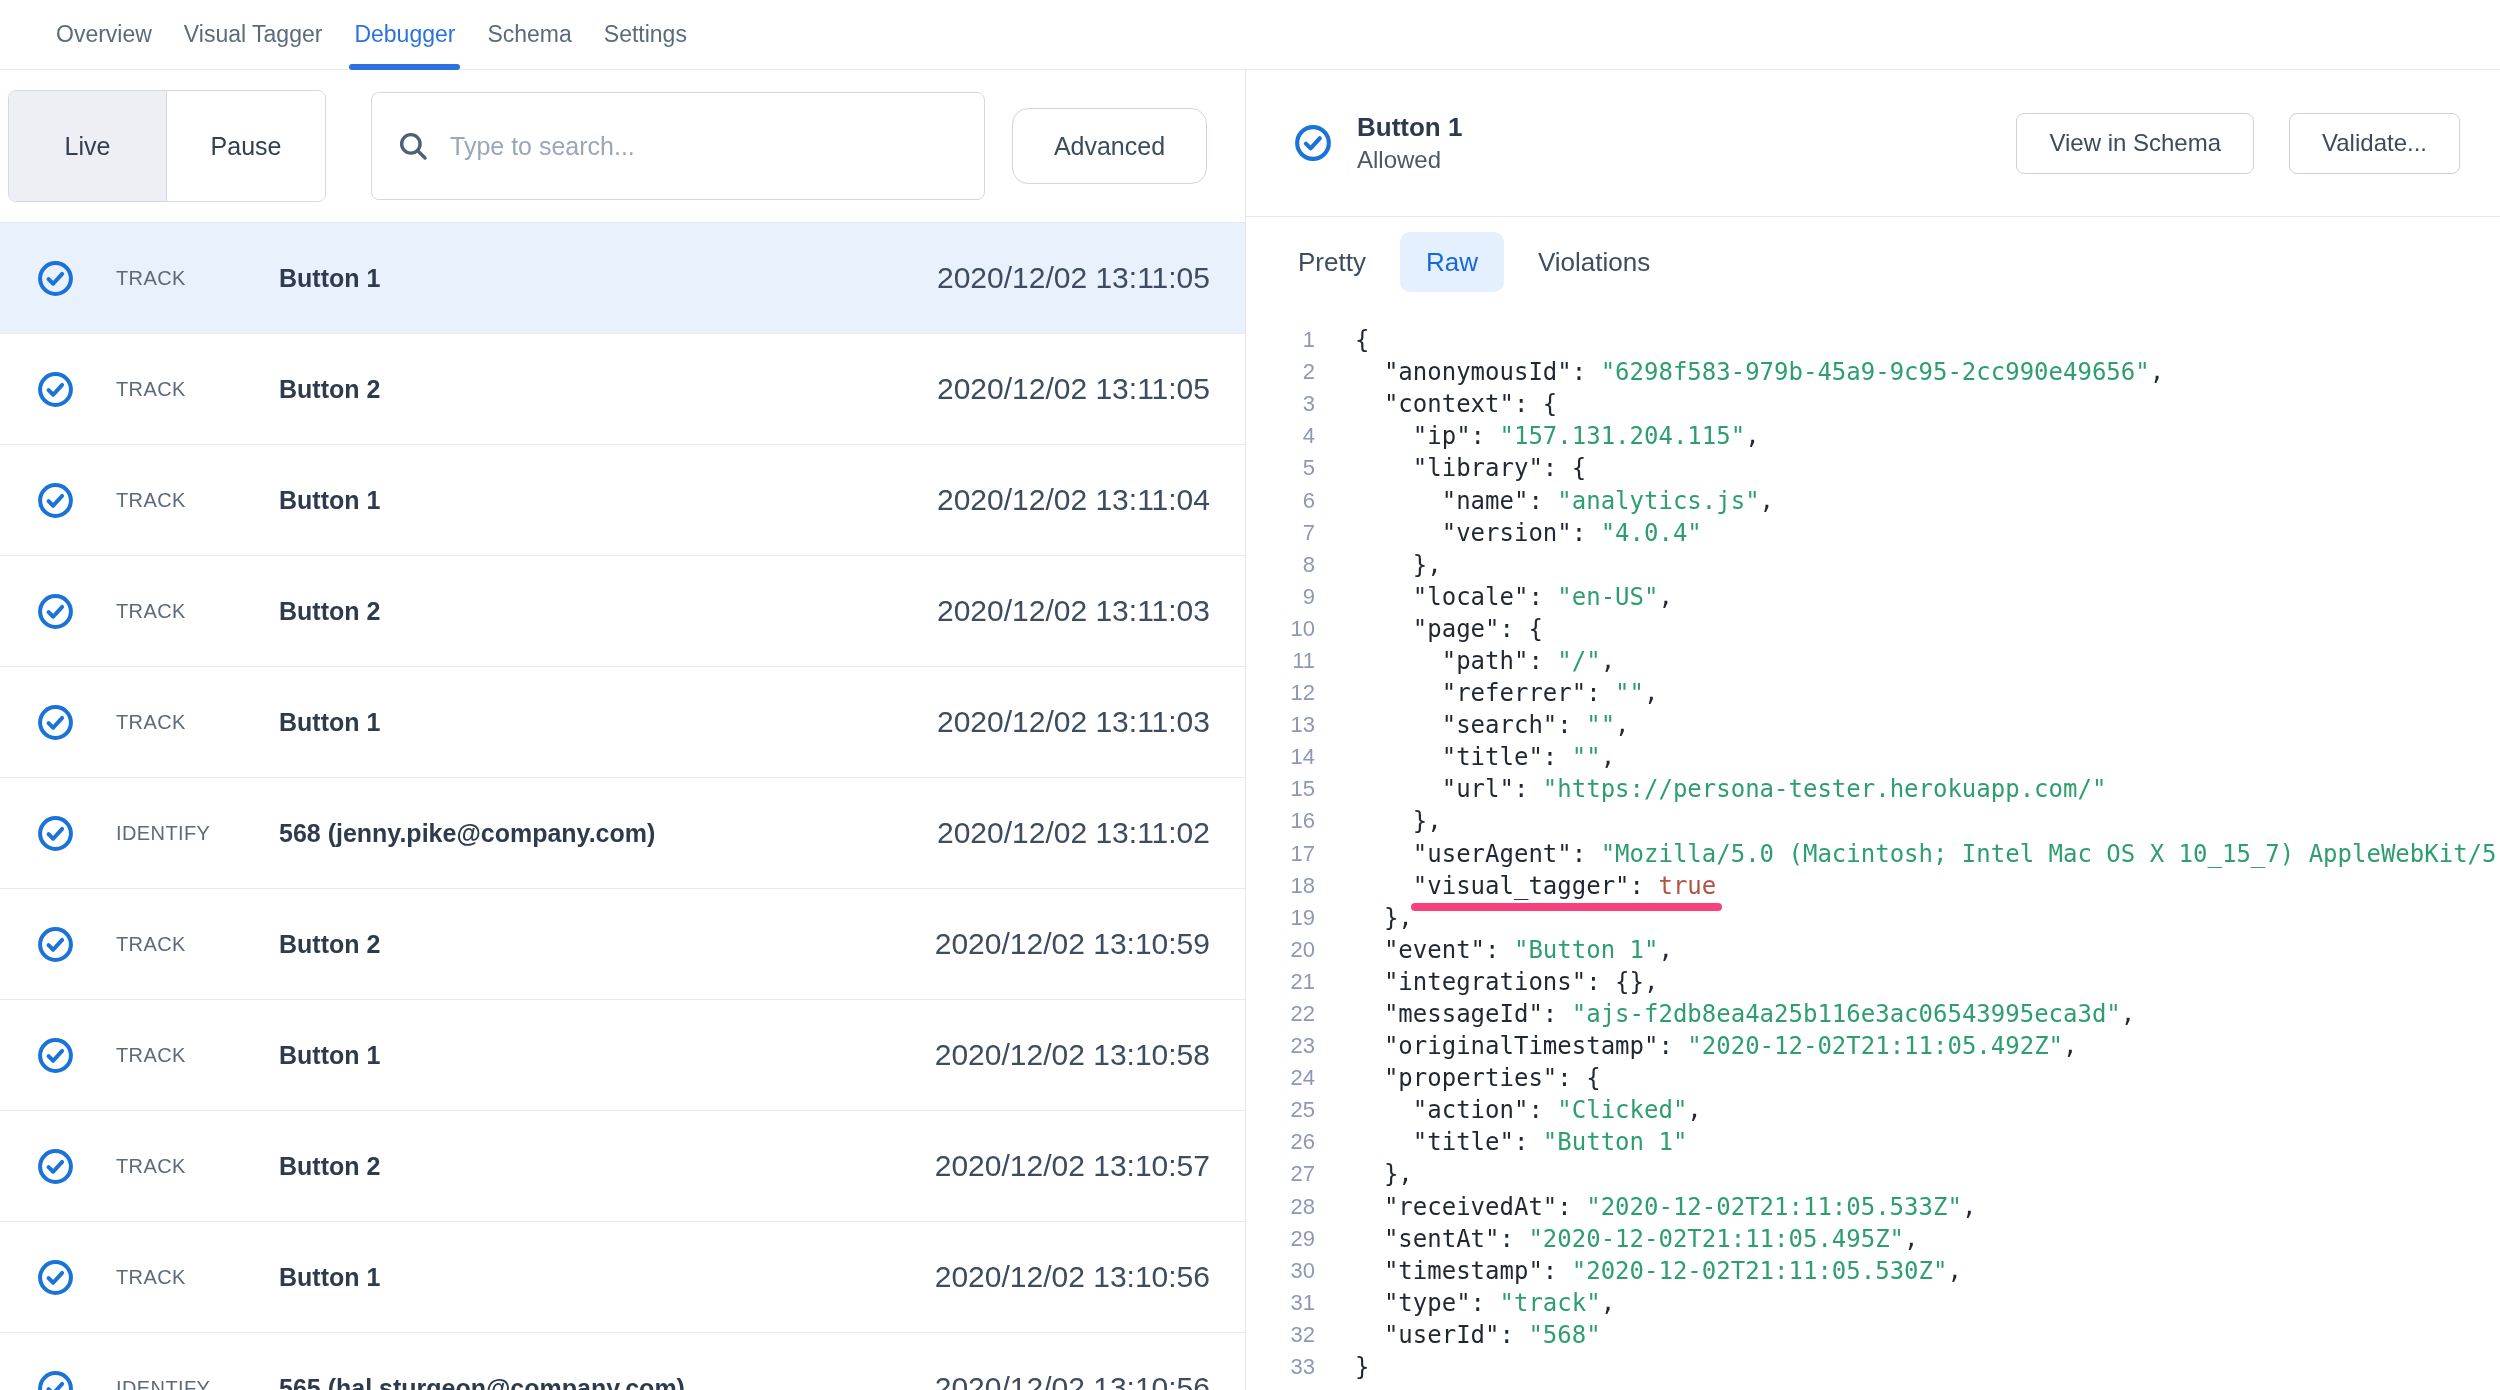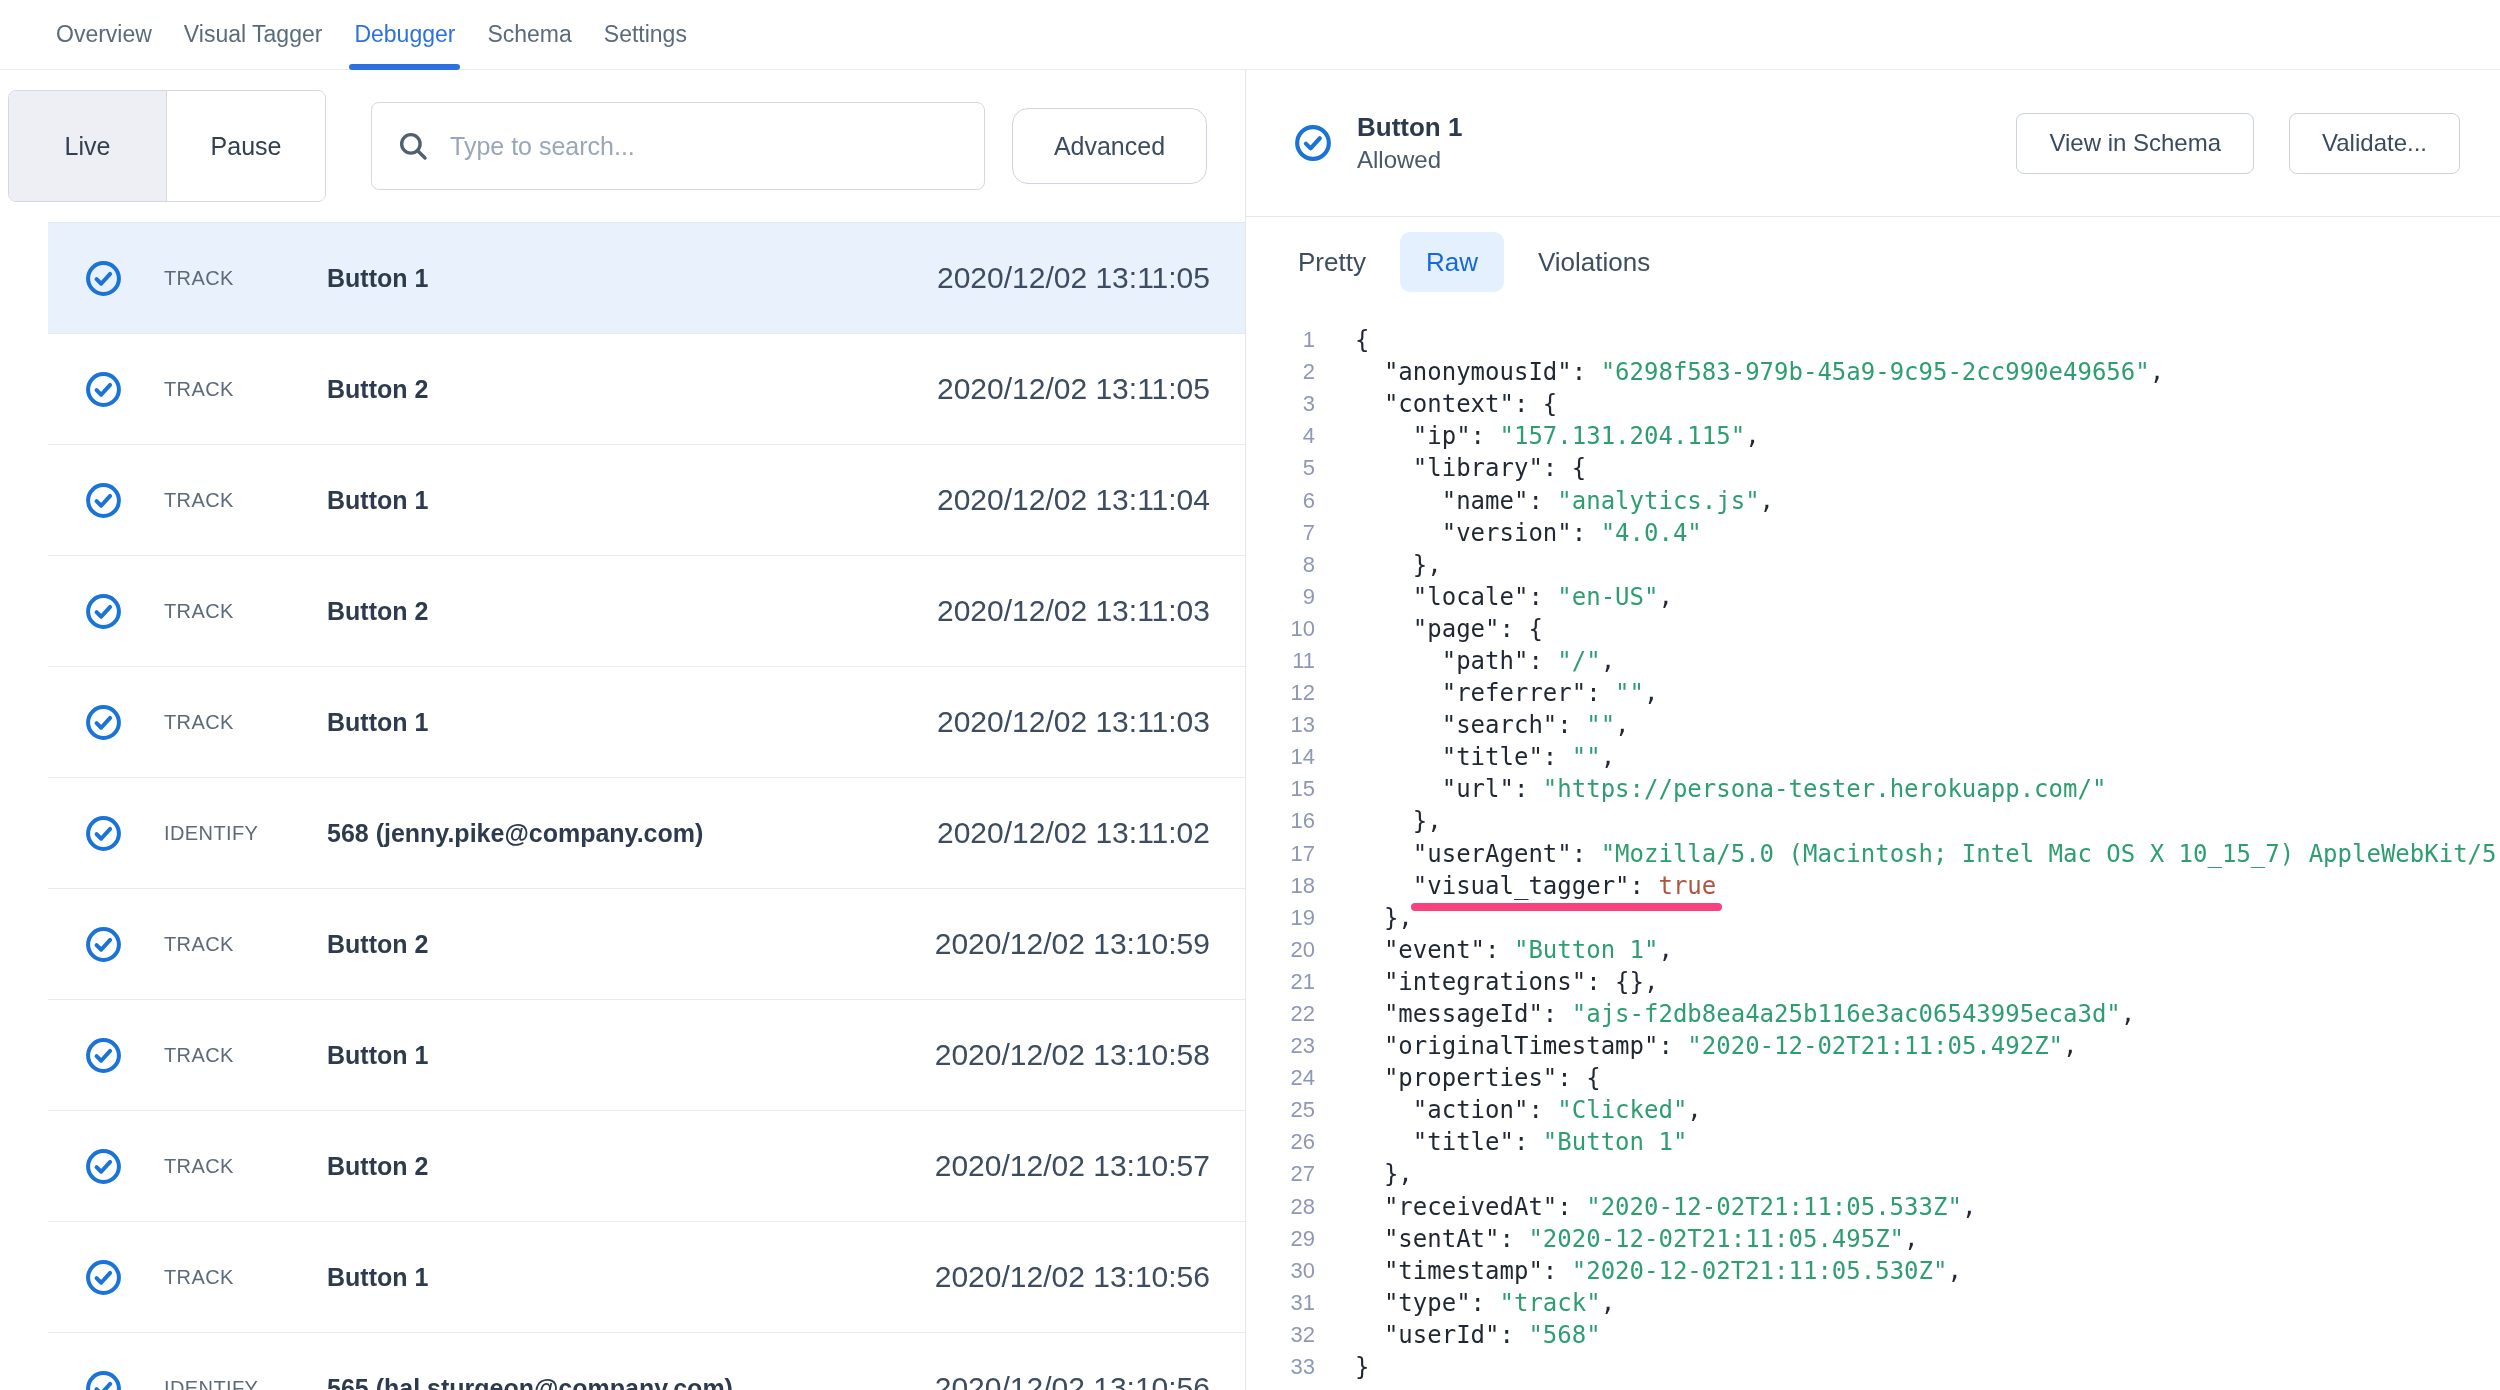--- a/index.html
+++ b/index.html
@@ -18,31 +18,31 @@
   .main { display:flex; height:1320px; }
 
   
   .left-panel { width:1246px; border-right:1px solid #e3e7ee; display:flex; flex-direction:column; }
   .controls { height:152px; flex:none; display:flex; align-items:center; padding:0 38px 0 8px; }
   .segmented { display:flex; height:112px; border:1px solid #d3d8e3; border-radius:8px;
     overflow:hidden; flex:none; }
   .seg-btn { width:158px; background:#fff; border:none; font-family:inherit; font-size:25px;
     color:#32404f; cursor:pointer; }
   .seg-btn.active { background:#edeff5; border-right:1px solid #d3d8e3; }
-  .search-box { flex:1; height:88px; margin-left:45px; border:1px solid #d3d8e3; border-radius:8px;
+  .search-box { flex:1; height:108px; margin-left:45px; border:1px solid #d3d8e3; border-radius:8px;
     display:flex; align-items:center; padding:0 24px; background:#fff; }
   .search-box svg { flex:none; }
   .search-box input { border:none; outline:none; flex:1; margin-left:20px; font-family:inherit;
     font-size:25px; color:#32404f; background:transparent; }
   .search-box input::placeholder { color:#9aa6ba; }
   .advanced-btn { margin-left:27px; width:195px; height:76px; flex:none; background:#fff;
     border:1px solid #cfd4e0; border-radius:16px; font-family:inherit; font-size:25px;
     color:#3c4c5e; cursor:pointer; }
 
-  .event-list { flex:1; border-top:1px solid #e4e8ee; overflow:hidden;margin-left:48px; }
+  .event-list { flex:1; border-top:1px solid #e4e8ee; overflow:hidden; }
   .event-row { height:111px; display:flex; align-items:center; padding:0 35px 0 37px;
     border-bottom:1px solid #e7eaef; background:#fff; cursor:pointer; }
   .event-row.selected { background:#e8f1fc; }
   .event-icon { width:37px; height:37px; flex:none; color:#1a73d8; }
   .event-type { width:163px; margin-left:42px; flex:none; font-size:20px; letter-spacing:0.4px;
     color:#5d6a7a; }
   .event-name { flex:1; font-size:25px; font-weight:bold; color:#2e3b4e; }
   .event-time { font-size:30px; color:#3d4c60; }
 
   

